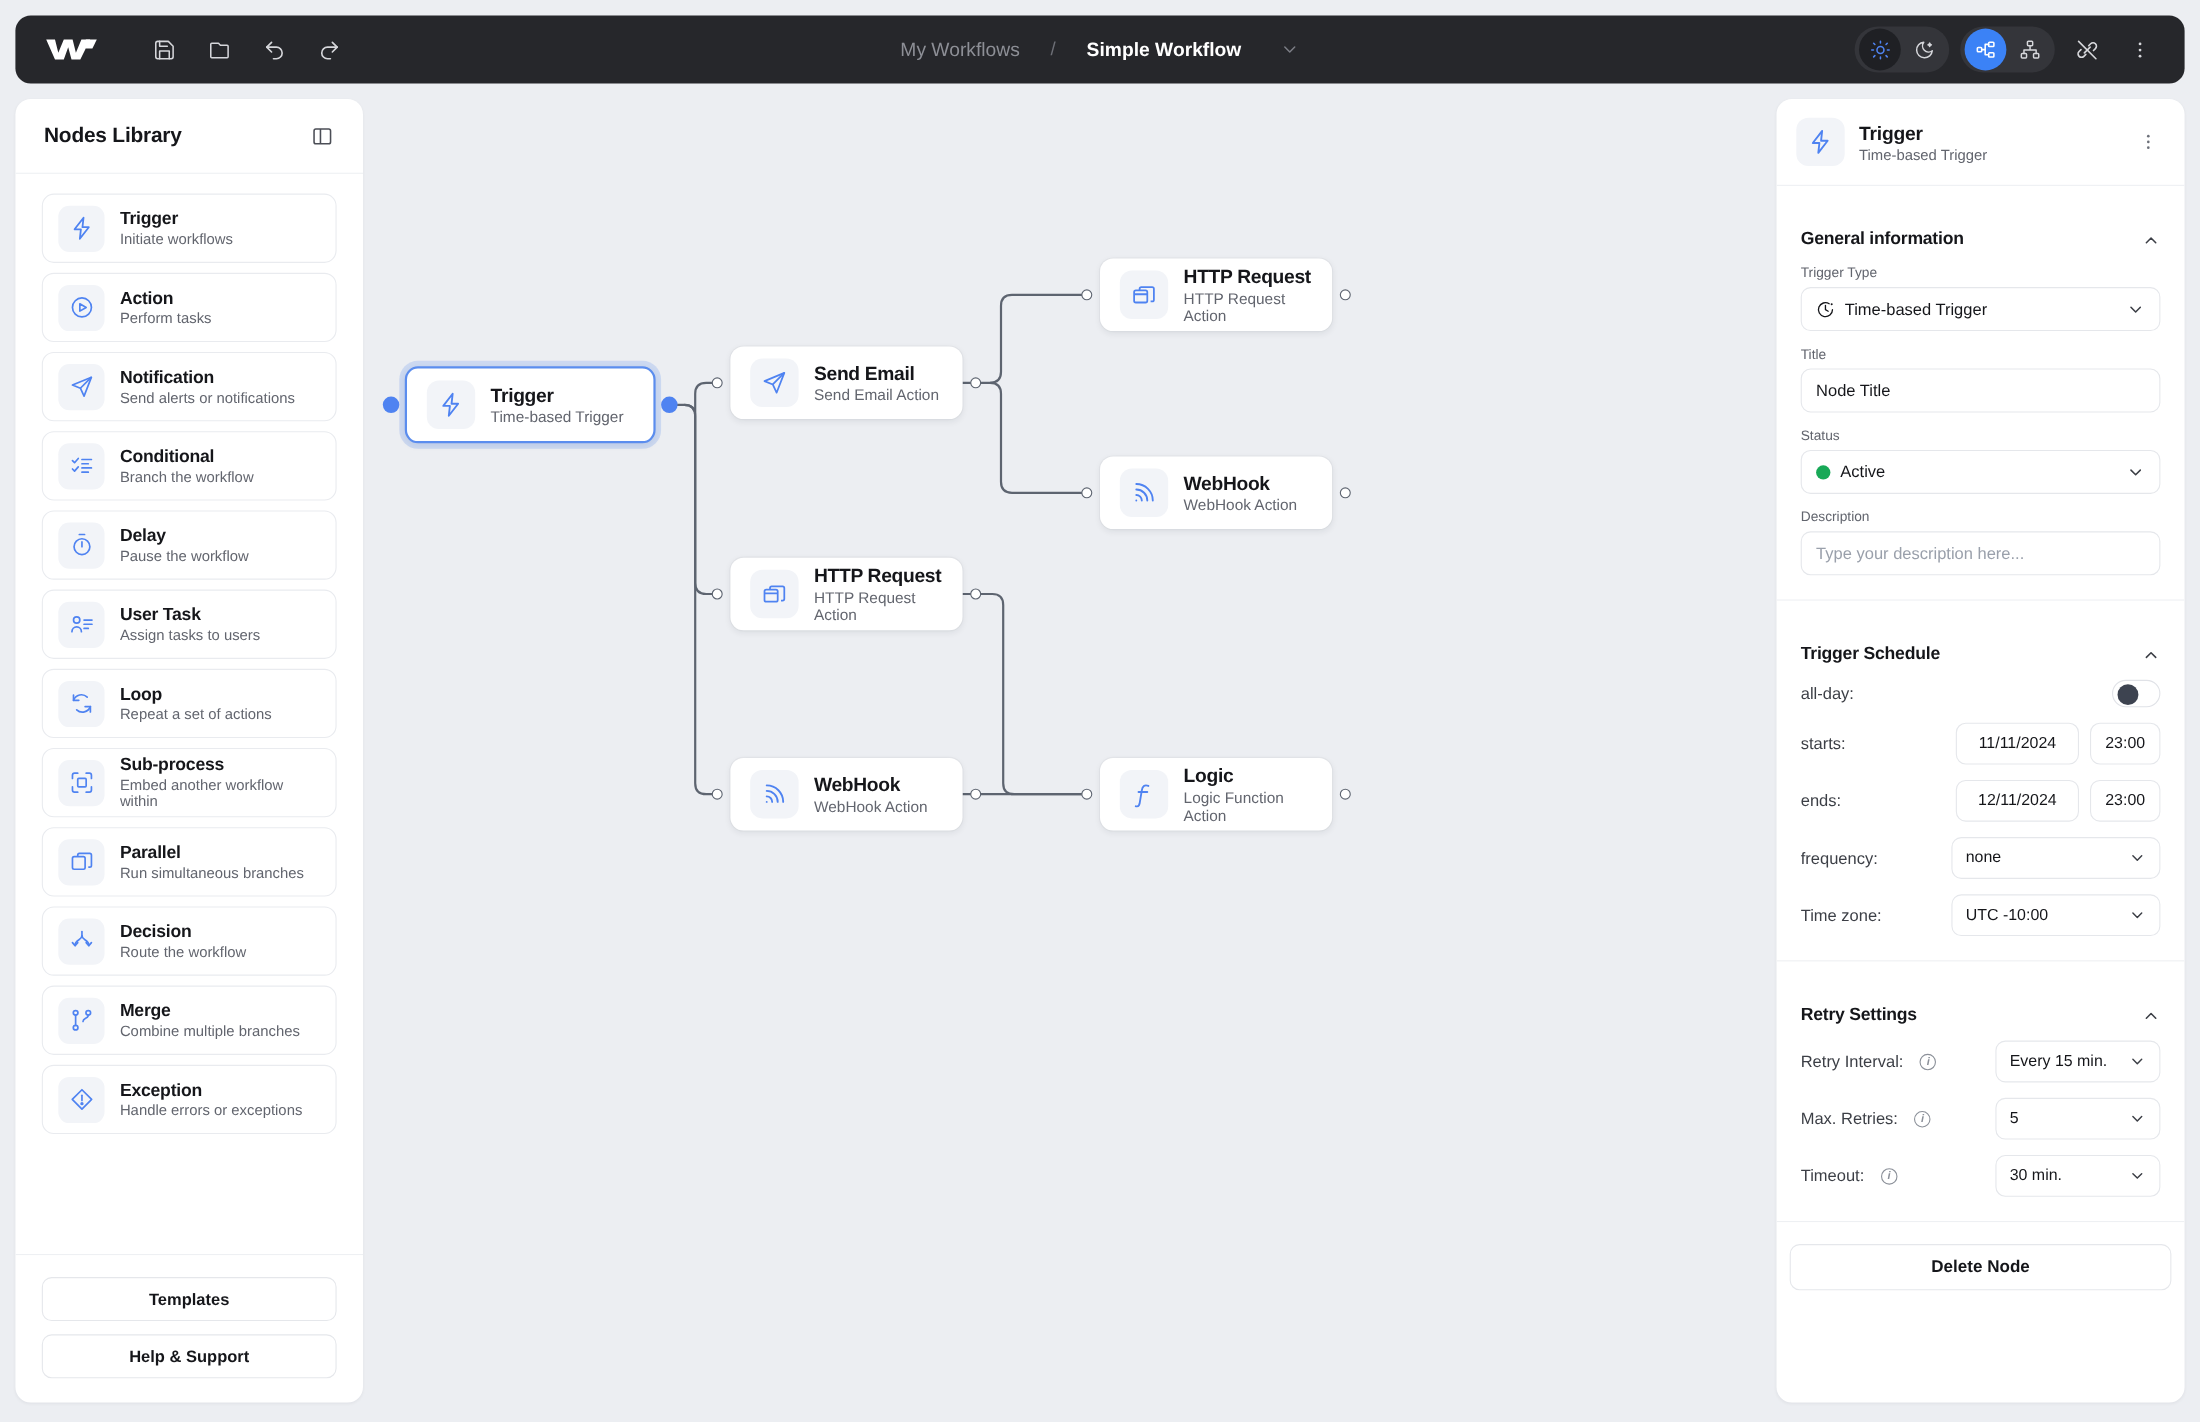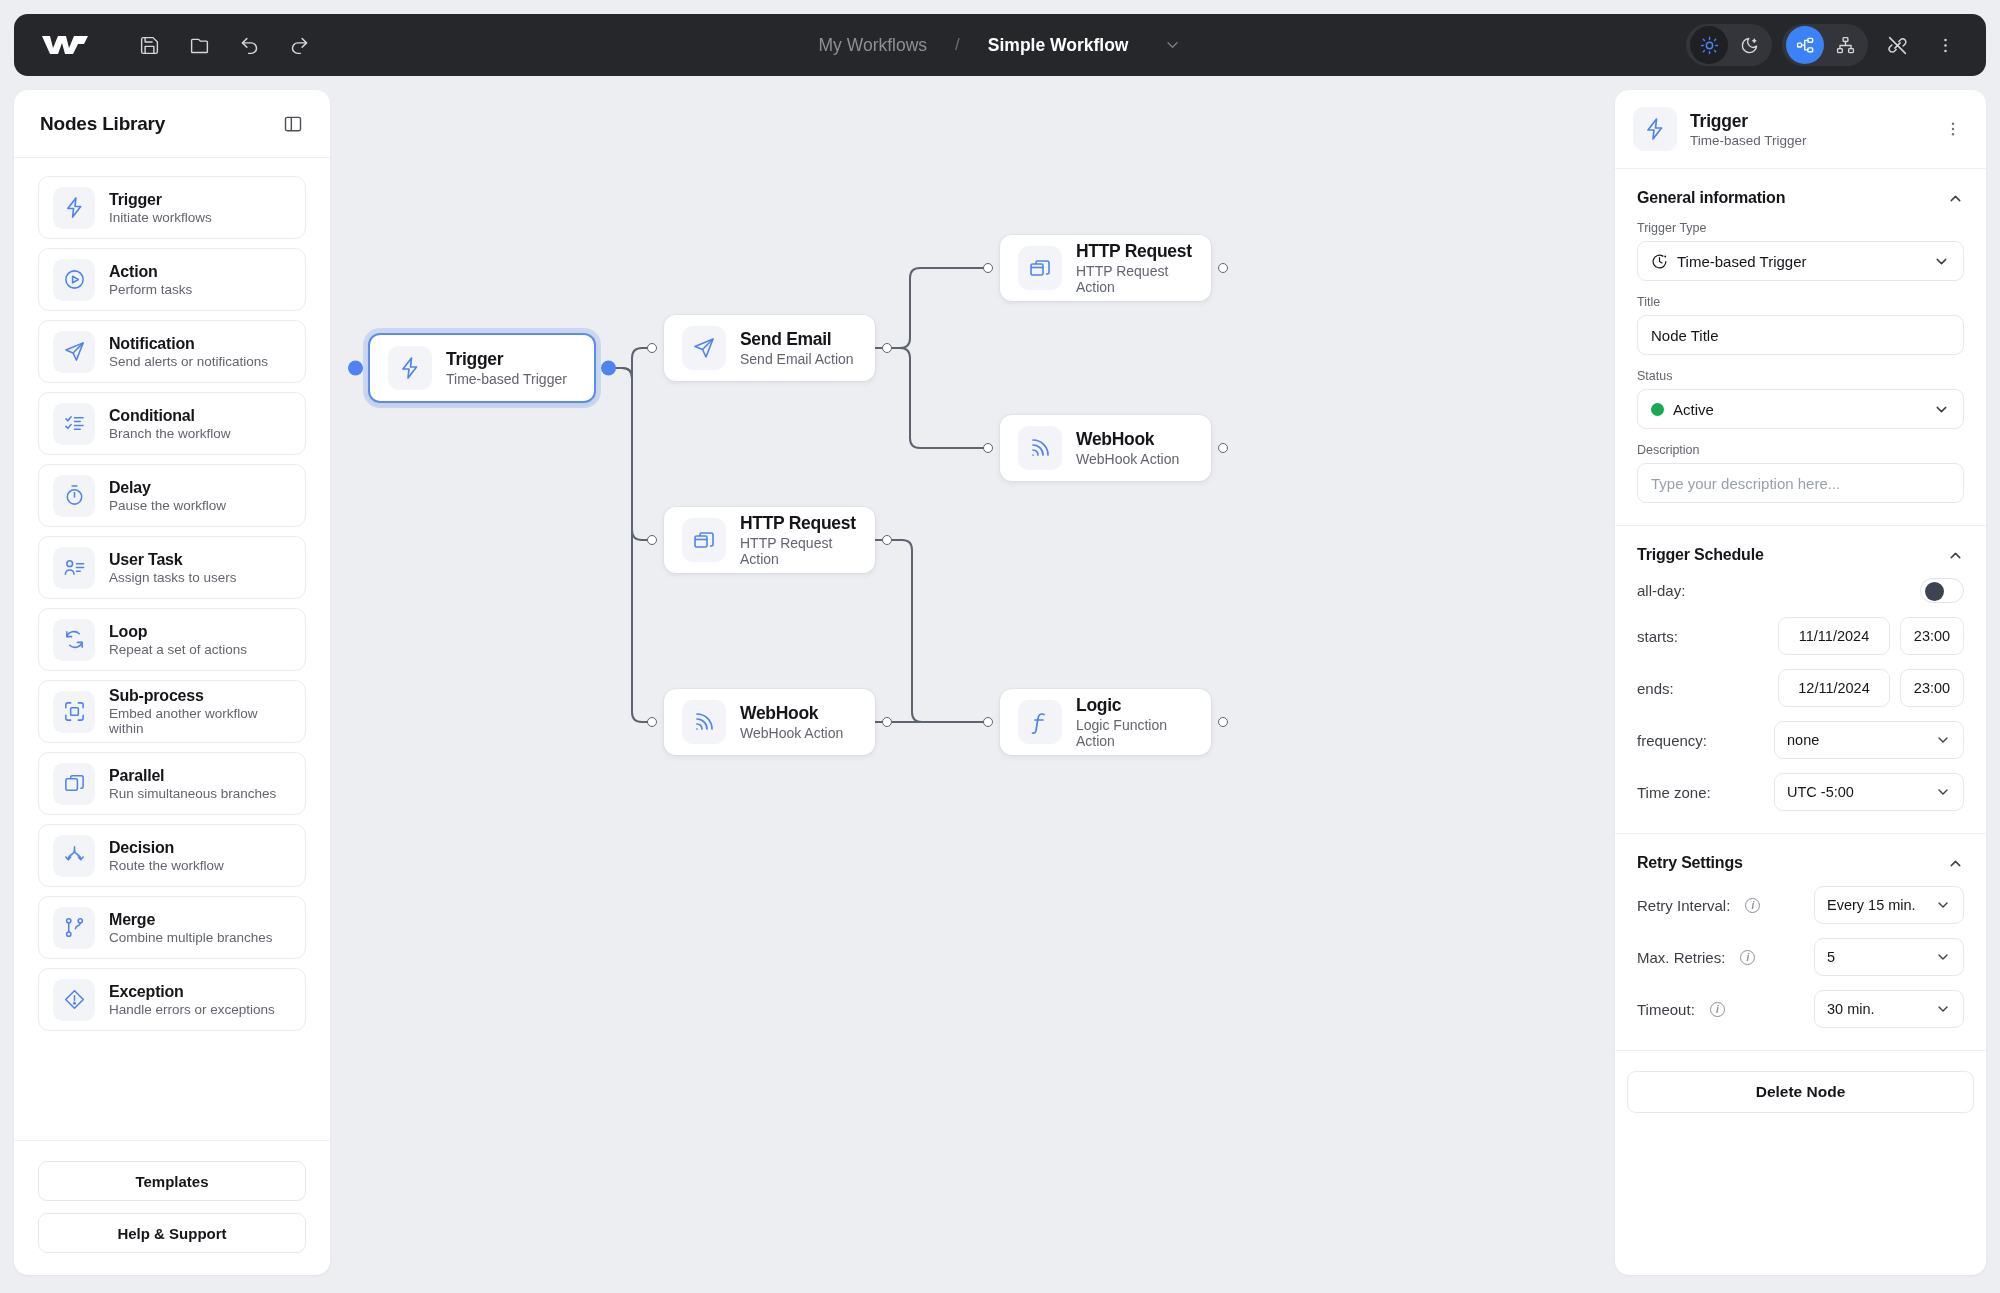--- a/index.html
+++ b/index.html
@@ -118,21 +118,21 @@
   }
   .insp-header { flex: 0 0 auto; padding: 17px 22px 17px 18px; display: flex; align-items: center; gap: 13px; border-bottom: 1px solid #eef0f3; }
   .insp-header .node-ico { width: 44px; height: 44px; flex: 0 0 44px; border-radius: 11px; }
   .insp-hd-txt { flex: 1 1 auto; }
   .insp-hd-title { font-size: 17.5px; font-weight: bold; color: #15161a; letter-spacing: -.2px; }
   .insp-hd-sub { font-size: 13.5px; color: #62656e; margin-top: 1px; }
   .kebab { width: 22px; height: 22px; display: flex; align-items: center; justify-content: center; cursor: pointer; }
 
   .insp-body { flex: 1 1 auto; overflow: hidden; }
   .section { padding: 20px 22px 22px 22px; border-bottom: 1px solid #eef0f3; }
-  .sec-head { display: flex; align-items: flex-end; justify-content: space-between; cursor: pointer; }
+  .sec-head { display: flex; align-items: flex-end; justify-content: space-between; cursor: pointer; margin-top: 20px; }
   .sec-title { font-size: 16px; font-weight: bold; color: #15161a; letter-spacing: -.2px; }
   .chev { width: 18px; height: 18px; display: flex; align-items: center; justify-content: center; }
 
   .field { margin-top: 14px; }
   .field-label { font-size: 12.5px; color: #62656e; margin-bottom: 6px; }
   .control {
     height: 40px; border: 1px solid #e5e7eb; border-radius: 9px; background: #fff;
     display: flex; align-items: center; padding: 0 13px; gap: 9px;
     font-size: 15px; color: #15161a; cursor: pointer;
   }
@@ -710,21 +710,21 @@
                   <polyline points="6 9 12 15 18 9"></polyline>
                 </svg>
             </span>
           </div>
         </div>
 
         <div class="row">
           <span class="row-label">Time zone:</span>
           <span class="row-spacer"></span>
           <div class="ctl-sel w190">
-            <span class="val">UTC -5:00</span>
+            <span class="val">UTC -10:00</span>
             <span style="display:flex;">
               <svg width="16" height="16" viewBox="0 0 24 24" fill="none" stroke="#3c3f46" stroke-width="2" stroke-linecap="round" stroke-linejoin="round">
                   <polyline points="6 9 12 15 18 9"></polyline>
                 </svg>
             </span>
           </div>
         </div>
       </div>
 
       <div class="section">

